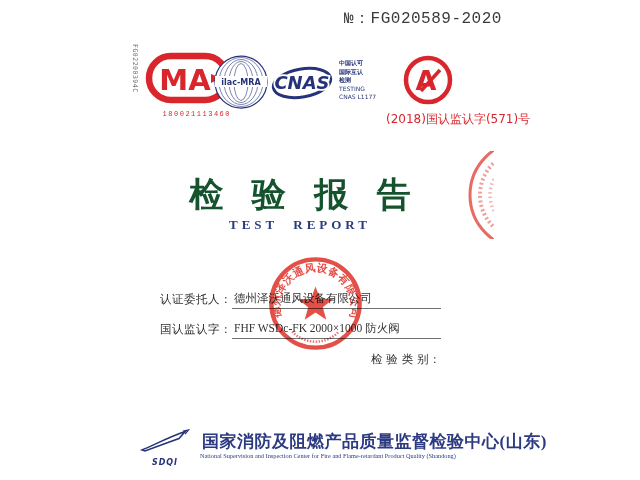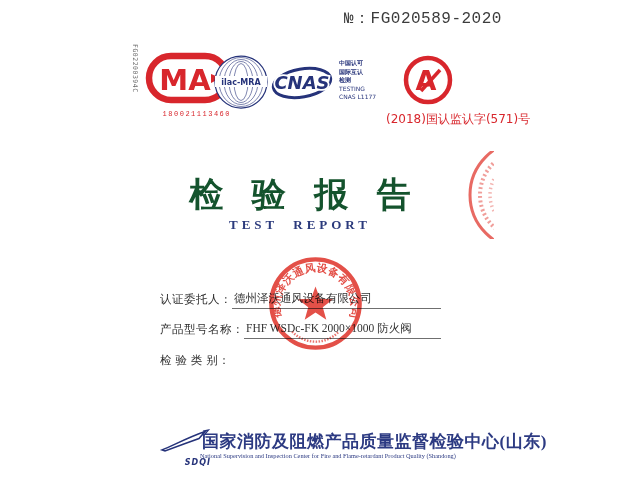--- a/index.html
+++ b/index.html
@@ -57,28 +57,28 @@
     display: flex; align-items: flex-end;
     font-size: 11.5px; color: #2e2e2e;
   }
   .form-row .label { flex: none; padding-bottom: 2px; letter-spacing: 0.5px; white-space: nowrap; }
   .form-row .value {
     flex: 1; border-bottom: 1px solid #6f6f6f; padding: 0 0 2px 2px;
     white-space: nowrap; color: #333;
   }
   .row-1 { top: 291px; }
   .row-2 { top: 321px; }
-  .row-3 { top: 352px; }
+  .row-3 { top: 352px; flex-direction: column; }
 
   
   .seal-main { position: absolute; left: 267px; top: 255px; opacity: 0.88; mix-blend-mode: multiply; }
   .seal-edge { position: absolute; left: 452px; top: 151px; opacity: 0.75; mix-blend-mode: multiply; }
 
   
-  .sdqi { position: absolute; left: 159px; top: 429px; width: 52px; text-align: right; }
+  .sdqi { position: absolute; left: 139px; top: 429px; width: 52px; text-align: center; }
   .sdqi-label { margin-top: 1px; font-size: 8px; font-weight: bold; font-style: italic; color: #26337a; letter-spacing: 1px; font-family: "DejaVu Sans", sans-serif; }
   .org-zh {
     position: absolute; left: 202px; top: 430px; width: 260px;
     font-size: 17px; font-weight: bold; color: #2c3a82; letter-spacing: 0.5px;
     white-space: nowrap;
   }
   .org-en {
     position: absolute; left: 200px; top: 452px; width: 280px;
     font-size: 6.3px; color: #2c3a82; white-space: nowrap;
     font-family: "Liberation Serif", serif;
@@ -136,21 +136,21 @@
   </div>
 
   <div class="title-zh">检 验 报 告</div>
   <div class="title-en">TEST REPORT</div>
 
   <div class="form-row row-1">
     <span class="label">认证委托人：</span>
     <span class="value">德州泽沃通风设备有限公司</span>
   </div>
   <div class="form-row row-2">
-    <span class="label">产品型号名称：</span>
+    <span class="label">国认监认字：</span>
     <span class="value">FHF WSDc-FK 2000×1000 防火阀</span>
   </div>
   <div class="form-row row-3">
     <span class="label">检 验 类 别：</span>
   </div>
 
   <svg class="seal-main" width="97" height="97" viewBox="0 0 200 200">
     <defs>
       <path id="sealTextArc" d="M 30,132 A 74,74 0 1 1 170,132" fill="none"></path>
     </defs>

